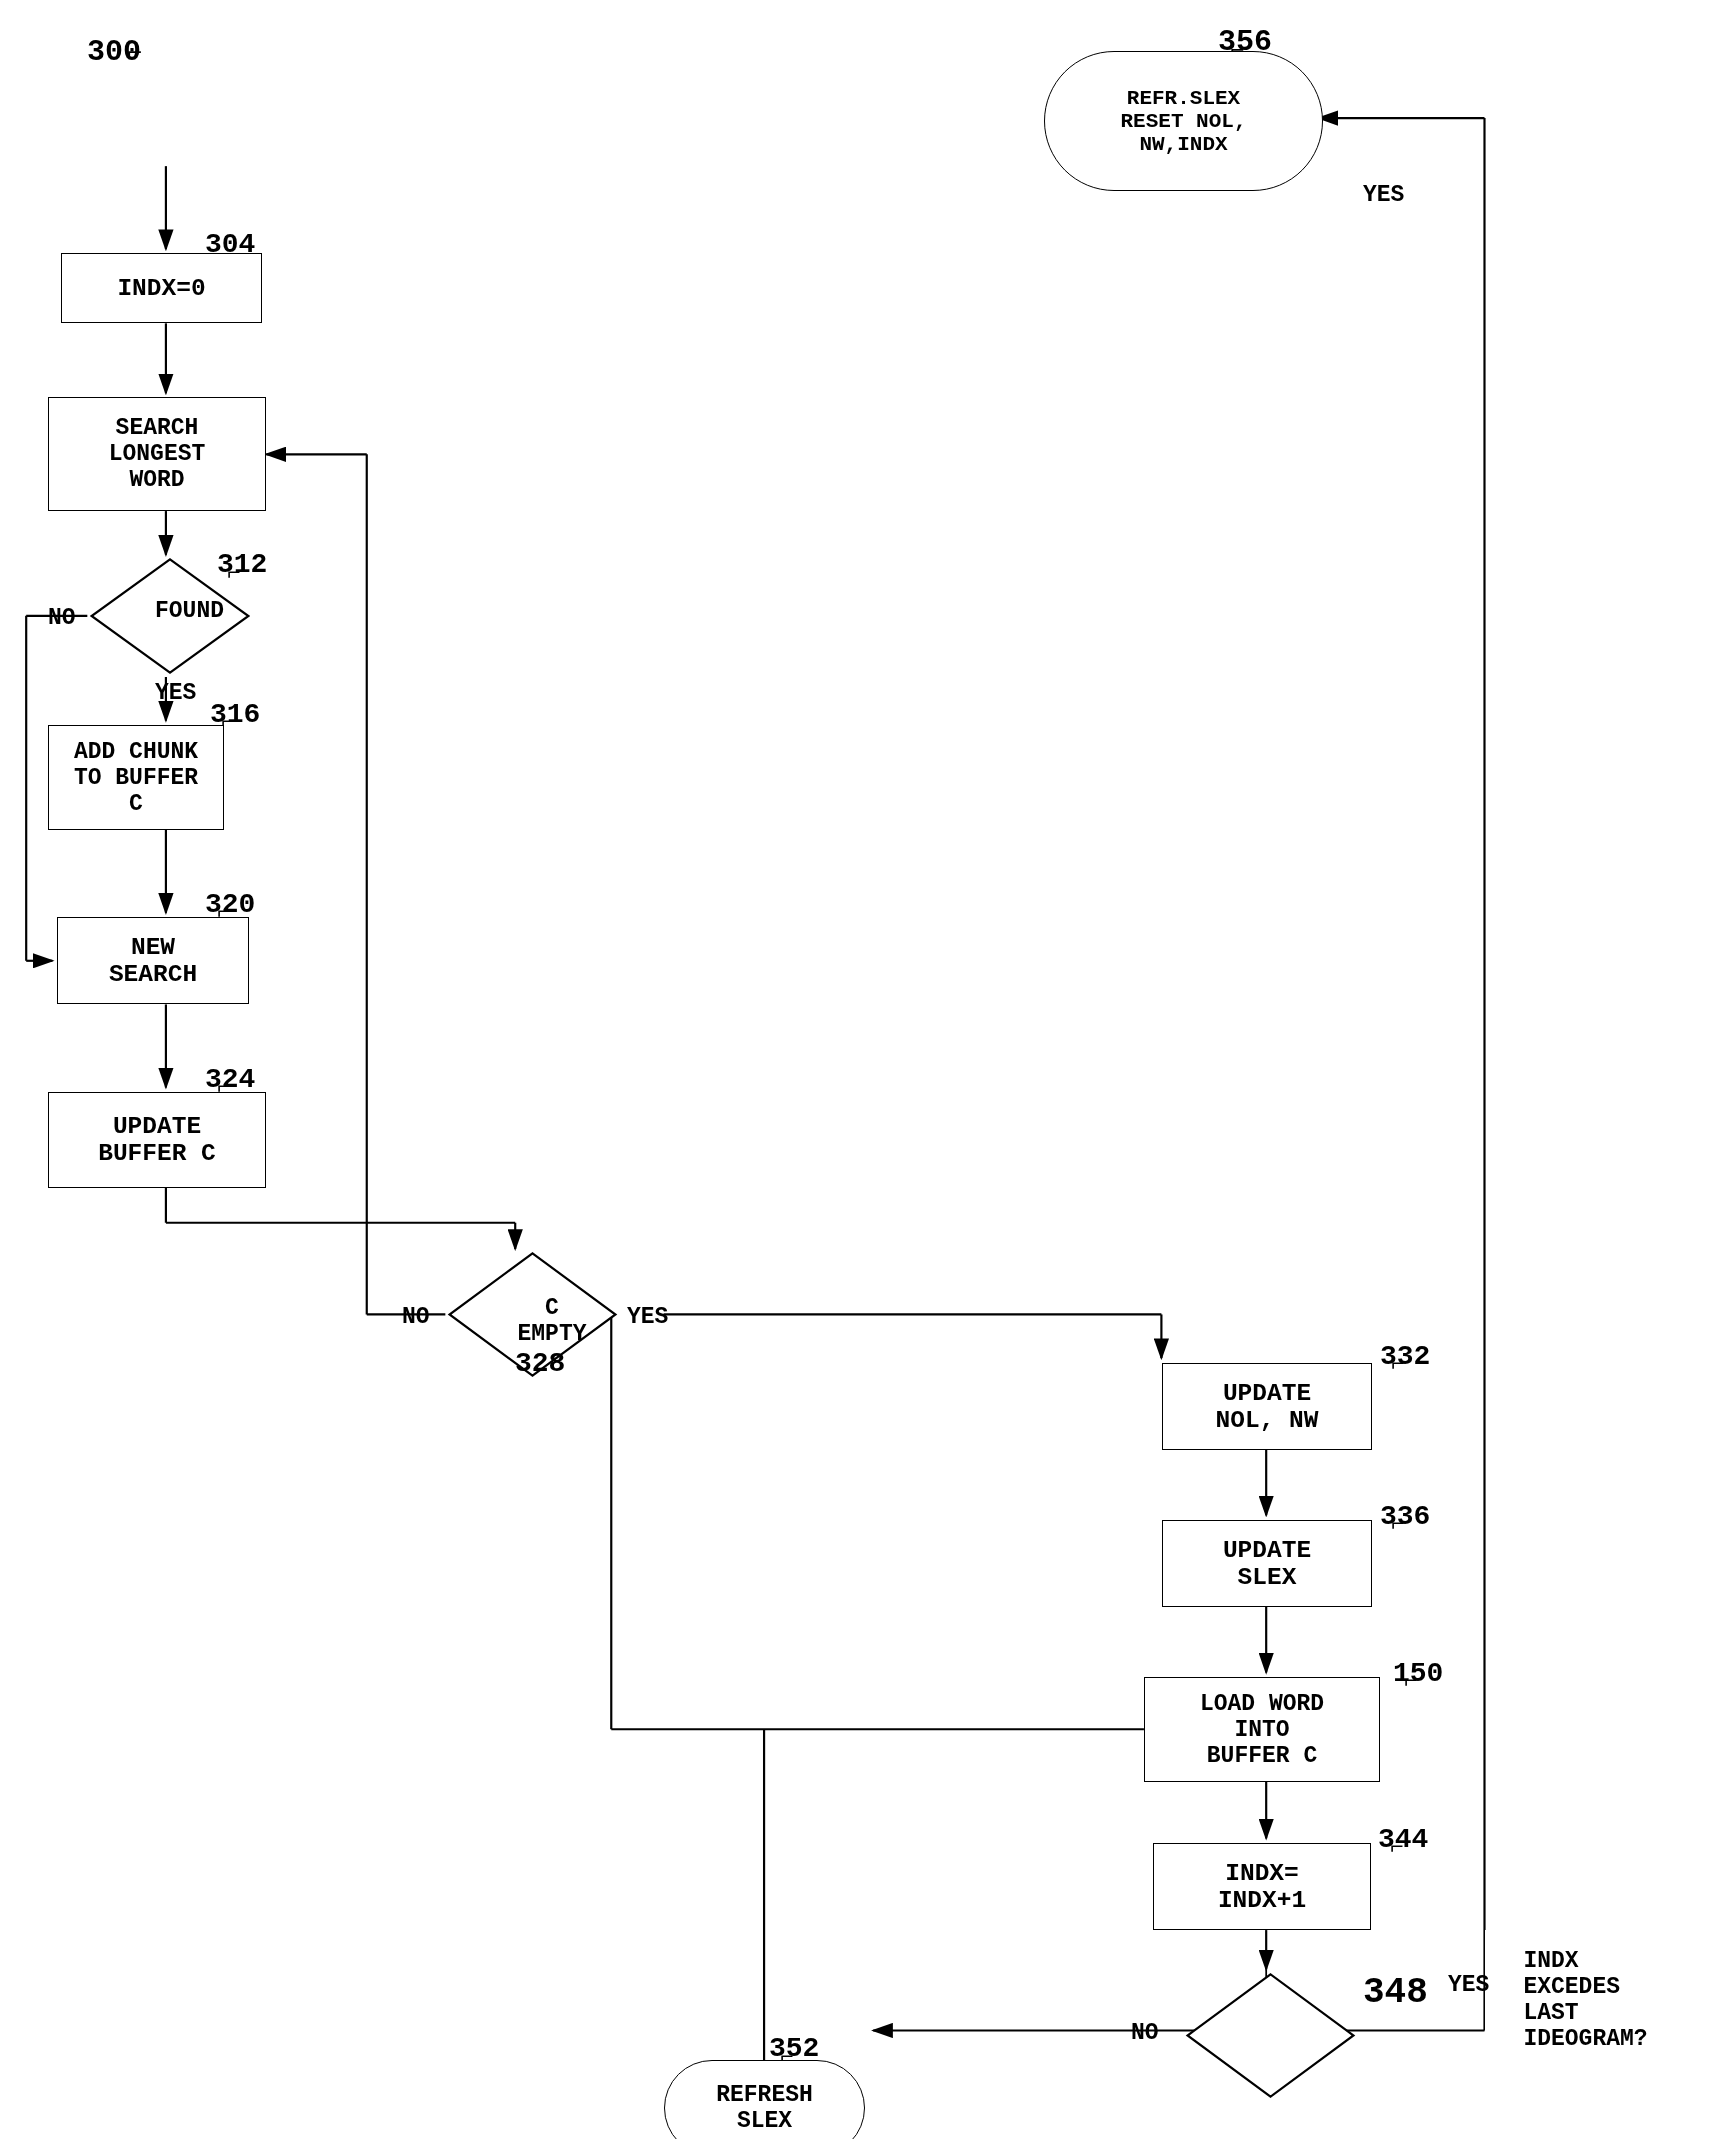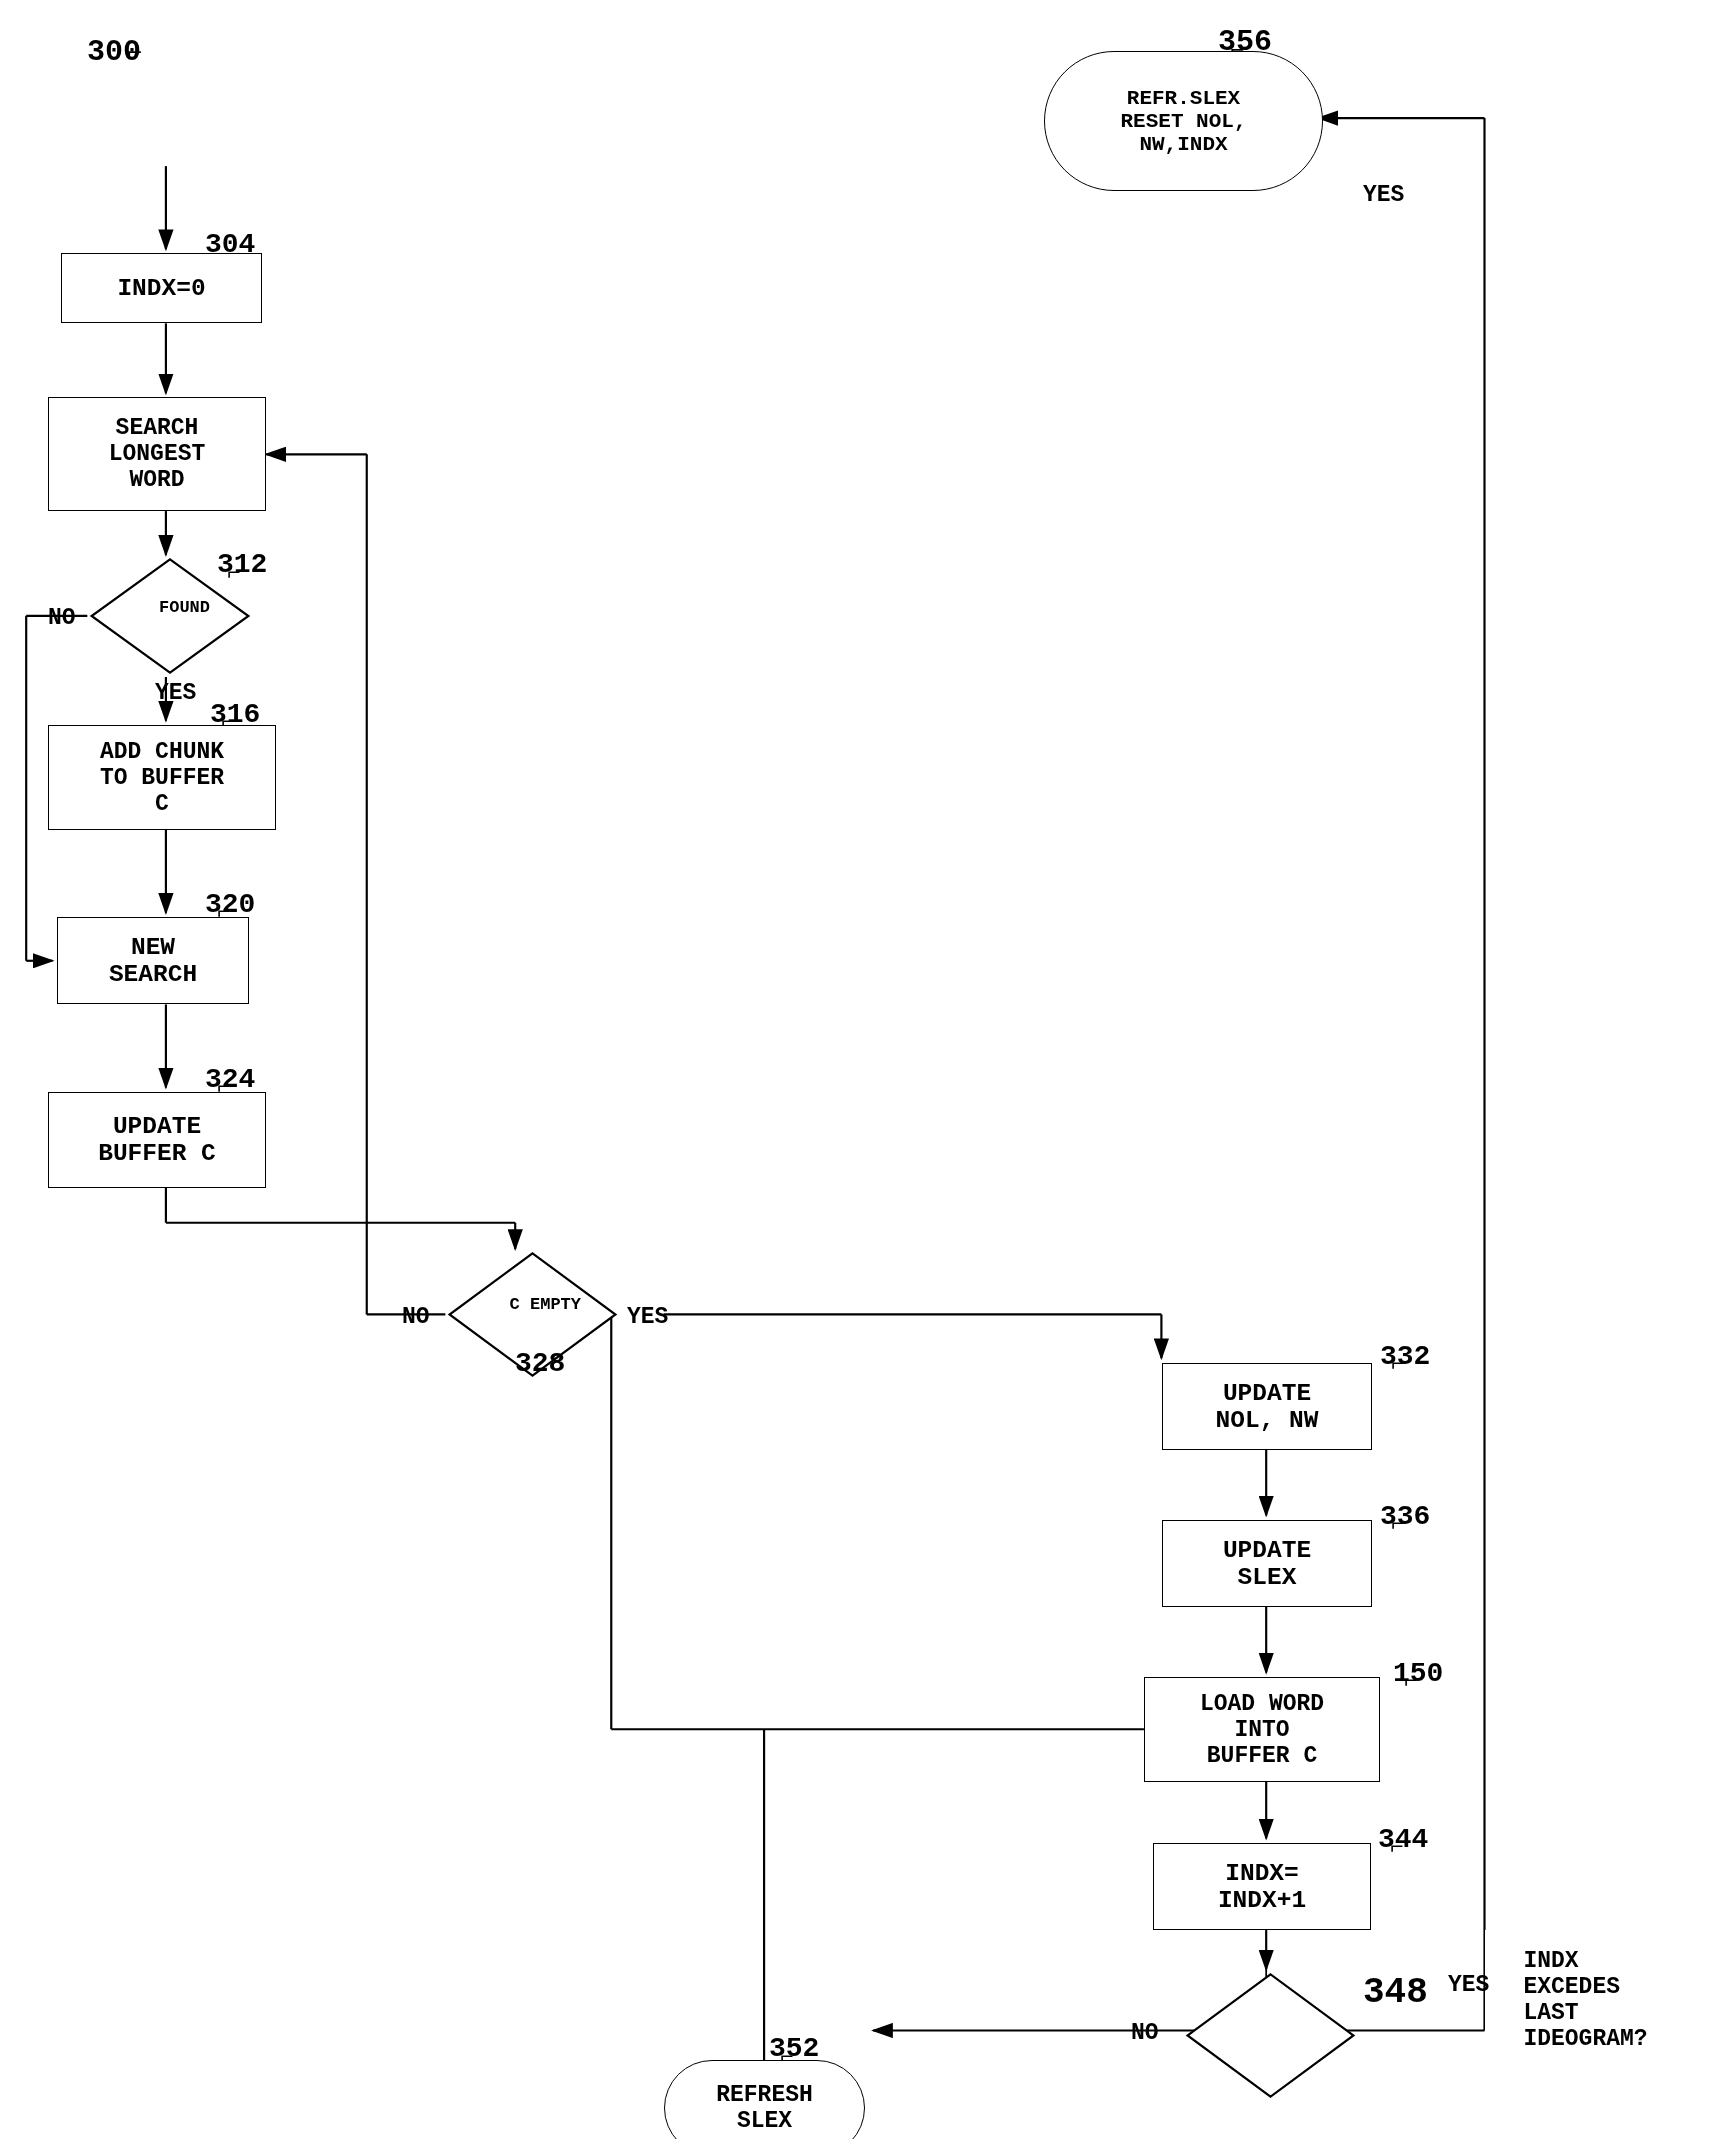--- a/index.html
+++ b/index.html
@@ -48,25 +48,26 @@
       position: absolute;
       width: 157px;
       height: 122px;
     }
     .fc-diamond svg {
       width: 100%;
       height: 100%;
     }
     .fc-diamond-label {
       position: absolute;
-      font-size: 17px;
-      font-weight: bold;
-      font-family: 'Courier New', Courier, monospace;
-      text-align: right;
+      font-size: 23px;
+      font-weight: bold;
+      font-family: 'Courier New', Courier, monospace;
+      text-align: center;
       pointer-events: none;
+      margin-left: 19px;
     }
     .fc-label {
       position: absolute;
       font-size: 26px;
       font-weight: bold;
       font-family: 'Courier New', Courier, monospace;
       color: #000;
     }
     .fc-arrow-label {
       position: absolute;
@@ -174,21 +175,21 @@
     </svg>
   </div>
   <div class="fc-diamond-label" style="left:131px; top:598px; width:79px;">FOUND</div>
 
   <div class="fc-arrow-label" style="left:48px; top:605px;">NO</div>
 
   <div class="fc-arrow-label" style="left:155px; top:680px;">YES</div>
 
   <div class="fc-label" style="left:210px; top:699px; font-size:28px;">316</div>
   <div style="position:absolute; left:221px; top:710px; font-size:23px; font-family:'Courier New',monospace;">⌐</div>
-  <div class="fc-box" style="left:48px; top:725px; width:228px; height:105px; font-size:23px;">
+  <div class="fc-box" style="left:48px; top:725px; width:176px; height:105px; font-size:23px;">
     <span>ADD CHUNK
 TO BUFFER
 C</span>
   </div>
 
   <div class="fc-label" style="left:205px; top:889px; font-size:28px;">320</div>
   <div style="position:absolute; left:217px; top:900px; font-size:23px; font-family:'Courier New',monospace;">⌐</div>
   <div class="fc-box" style="left:57px; top:917px; width:192px; height:87px; font-size:24.5px;">
     <span>NEW
 SEARCH</span>

